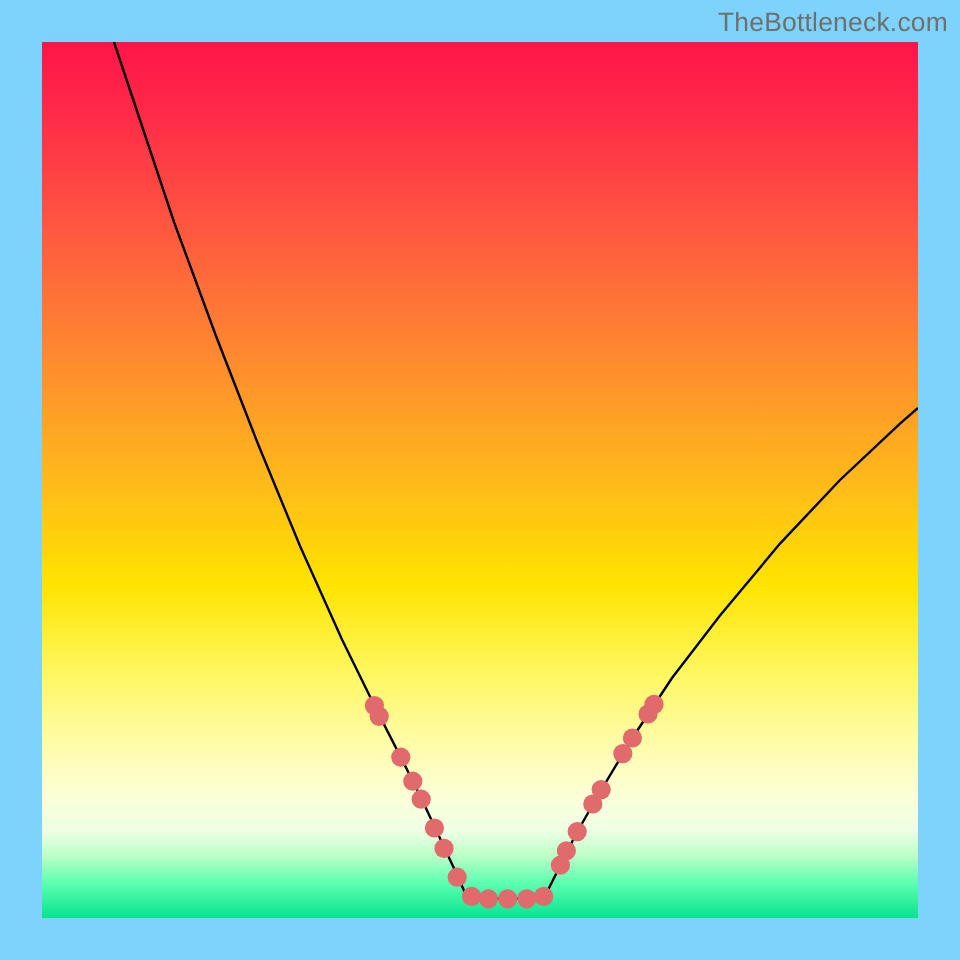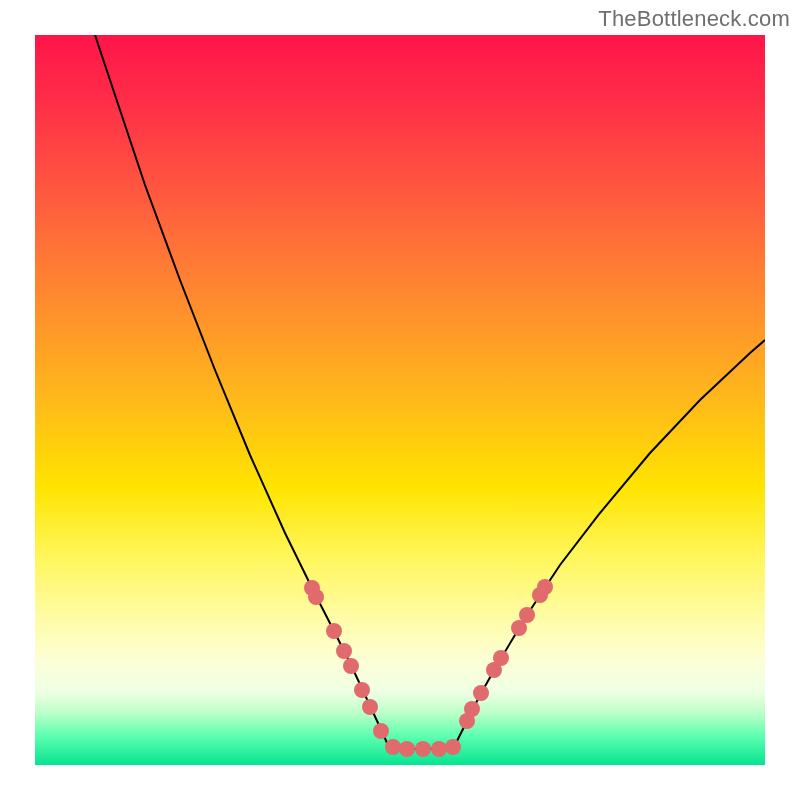--- a/index.html
+++ b/index.html
@@ -8,21 +8,21 @@
     background: #000;
     width: 800px;
     height: 800px;
     overflow: hidden;
     font-family: Arial, Helvetica, sans-serif;
   }
   .frame {
     position: relative;
     width: 800px;
     height: 800px;
-    background: #ffffff;
+    background: #7dd3fc;
     text-align: center;
   }
   .watermark {
     position: absolute;
     top: 6px;
     right: 10px;
     color: #6f6f6f;
     font-size: 22px;
     font-weight: 500;
     letter-spacing: 0.2px;

